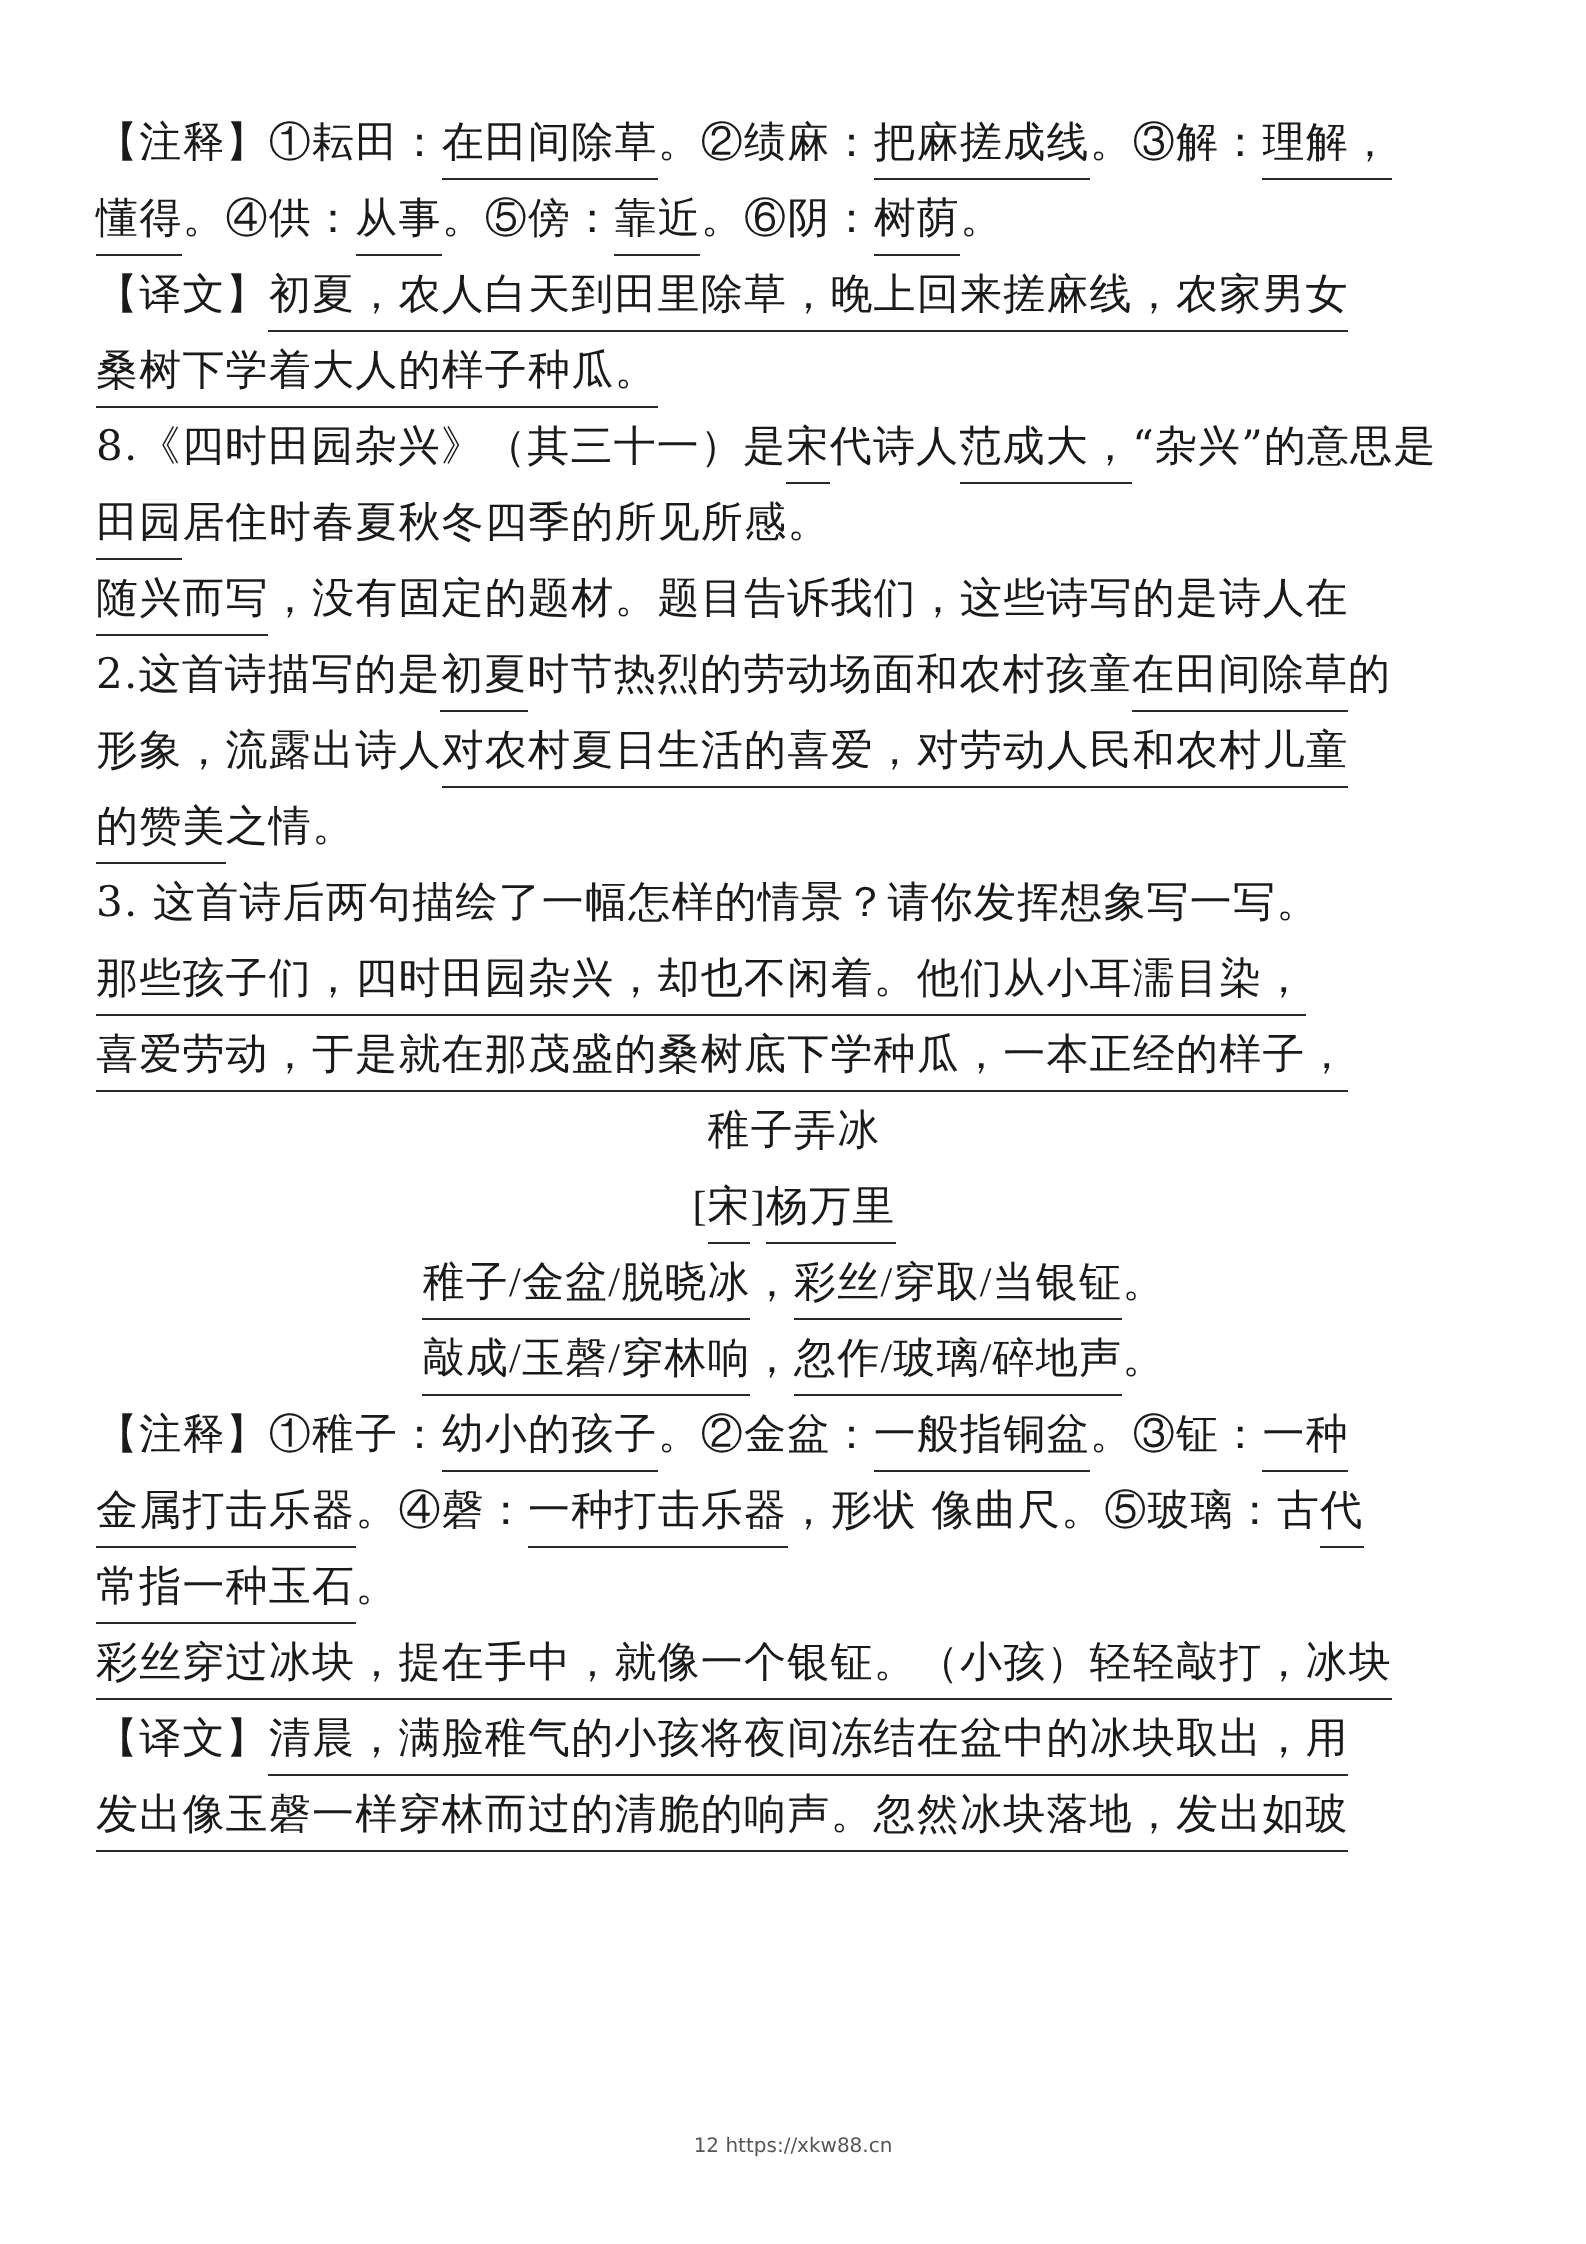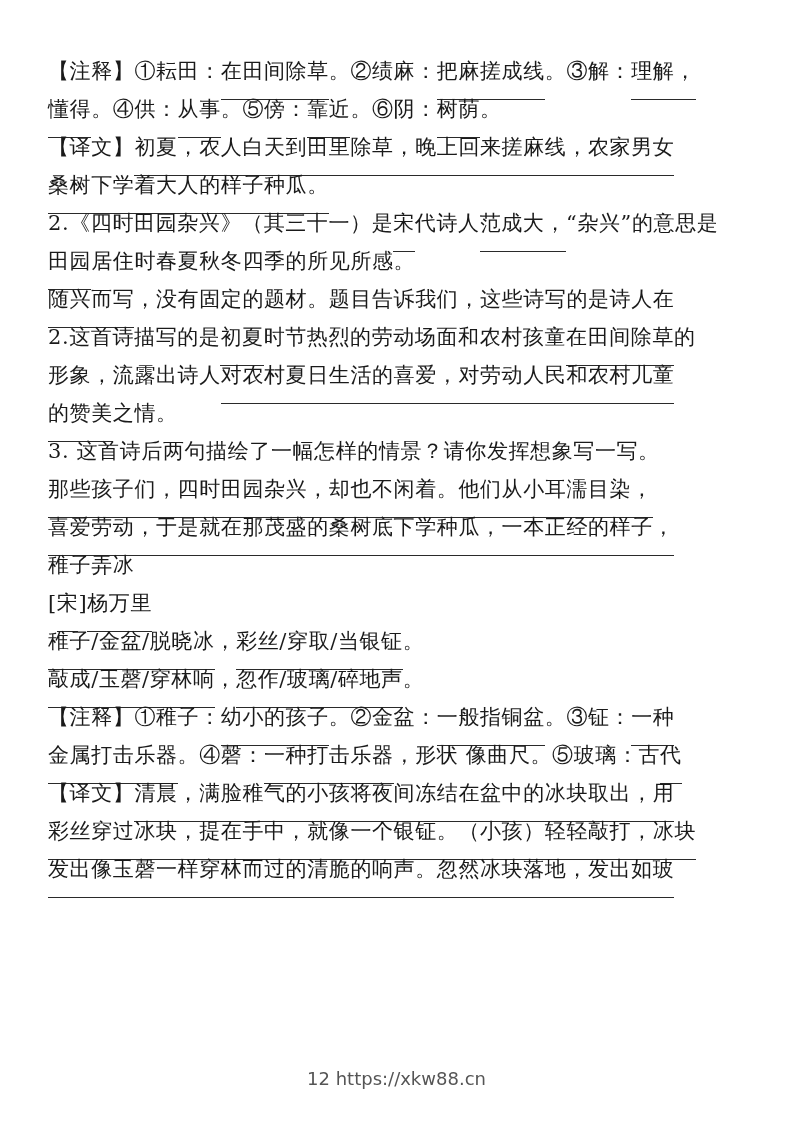--- a/index.html
+++ b/index.html
@@ -6,50 +6,51 @@
     body {
       width: 793px; height: 1122px; position: relative; overflow: hidden;
       font-family: "DejaVu Serif", "Liberation Serif", serif;
       color: #1a1a1a;
     }
     .page { position: absolute; left: 48px; top: 52px; width: 698px; }
     .line {
       height: 38px; line-height: 38px; font-size: 21px;
       white-space: nowrap; overflow: visible; letter-spacing: 0.6px;
     }
-    .line.center { text-align: left; }
-    .u { border-bottom: 1.6px solid #2a2a2a; padding-bottom: 16px; }
+    .line.center { text-align: center; font-family: Liberation Serif, serif; }
+    .u { border-bottom: 1.6px solid #2a2a2a; padding-bottom: 6px; }
     .footer {
       position: absolute; top: 1068px; left: 0; width: 793px; text-align: center;
-      font-family: "DejaVu Sans", "Liberation Sans", sans-serif; font-size: 18px; color: #555;
+      font-family: "DejaVu Sans", "Liberation Sans", sans-serif; font-size: 10px; color: #555;
     }
   </style>
 </head>
 <body>
 
 <div class="page" id="page">
     <div class="line"><span>【注释】①耘田：</span><span class="u">在田间除草</span><span>。②绩麻：</span><span class="u">把麻搓成线</span><span>。③解：</span><span class="u">理解，</span></div>
     <div class="line"><span class="u">懂得</span><span>。④供：</span><span class="u">从事</span><span>。⑤傍：</span><span class="u">靠近</span><span>。⑥阴：</span><span class="u">树荫</span><span>。</span></div>
     <div class="line"><span>【译文】</span><span class="u">初夏，农人白天到田里除草，晚上回来搓麻线，农家男女</span></div>
     <div class="line"><span class="u">桑树下学着大人的样子种瓜。</span></div>
-    <div class="line"><span>2.《四时田园杂兴》（其三十一）是</span><span class="u">宋</span><span>代诗人</span><span class="u">范成大，</span><span>“杂兴”的意思是</span></div>
+    <div class="line"><span>8.《四时田园杂兴》（其三十一）是</span><span class="u">宋</span><span>代诗人</span><span class="u">范成大，</span><span>“杂兴”的意思是</span></div>
     <div class="line"><span class="u">田园</span><span>居住时春夏秋冬四季的所见所感。</span></div>
     <div class="line"><span class="u">随兴而写</span><span>，没有固定的题材。题目告诉我们，这些诗写的是诗人在</span></div>
     <div class="line"><span>2.这首诗描写的是</span><span class="u">初夏</span><span>时节热烈的劳动场面和农村孩童</span><span class="u">在田间除草</span><span>的</span></div>
     <div class="line"><span>形象，流露出诗人</span><span class="u">对农村夏日生活的喜爱，对劳动人民和农村儿童</span></div>
     <div class="line"><span class="u">的赞美</span><span>之情。</span></div>
     <div class="line"><span>3.  这首诗后两句描绘了一幅怎样的情景？请你发挥想象写一写。</span></div>
     <div class="line"><span class="u">那些孩子们，四时田园杂兴，却也不闲着。他们从小耳濡目染，</span></div>
     <div class="line"><span class="u">喜爱劳动，于是就在那茂盛的桑树底下学种瓜，一本正经的样子，</span></div>
     <div class="line center"><span>稚子弄冰</span></div>
     <div class="line center"><span>[</span><span class="u">宋</span><span>]</span><span class="u">杨万里</span></div>
     <div class="line center"><span class="u">稚子/金盆/脱晓冰</span><span>，</span><span class="u">彩丝/穿取/当银钲</span><span>。</span></div>
     <div class="line center"><span class="u">敲成/玉磬/穿林响</span><span>，</span><span class="u">忽作/玻璃/碎地声</span><span>。</span></div>
     <div class="line"><span>【注释】①稚子：</span><span class="u">幼小的孩子</span><span>。②金盆：</span><span class="u">一般指铜盆</span><span>。③钲：</span><span class="u">一种</span></div>
     <div class="line"><span class="u">金属打击乐器</span><span>。④磬：</span><span class="u">一种打击乐器</span><span>，形状 像曲尺。⑤玻璃：古</span><span class="u">代</span></div>
+    <div class="line"><span class="u">常指一种玉石</span><span>。</span></div>
+    <div class="line"><span class="u">彩丝穿过冰块，提在手中，就像一个银钲。（小孩）轻轻敲打，冰块</span></div>
     <div class="line"><span>【译文】</span><span class="u">清晨，满脸稚气的小孩将夜间冻结在盆中的冰块取出，用</span></div>
-    <div class="line"><span class="u">彩丝穿过冰块，提在手中，就像一个银钲。（小孩）轻轻敲打，冰块</span></div>
     <div class="line"><span class="u">发出像玉磬一样穿林而过的清脆的响声。忽然冰块落地，发出如玻</span></div>
   </div>
 
 <div class="footer">
   <span>12 https://xkw88.cn</span>
 </div>
 
 </body></html>

